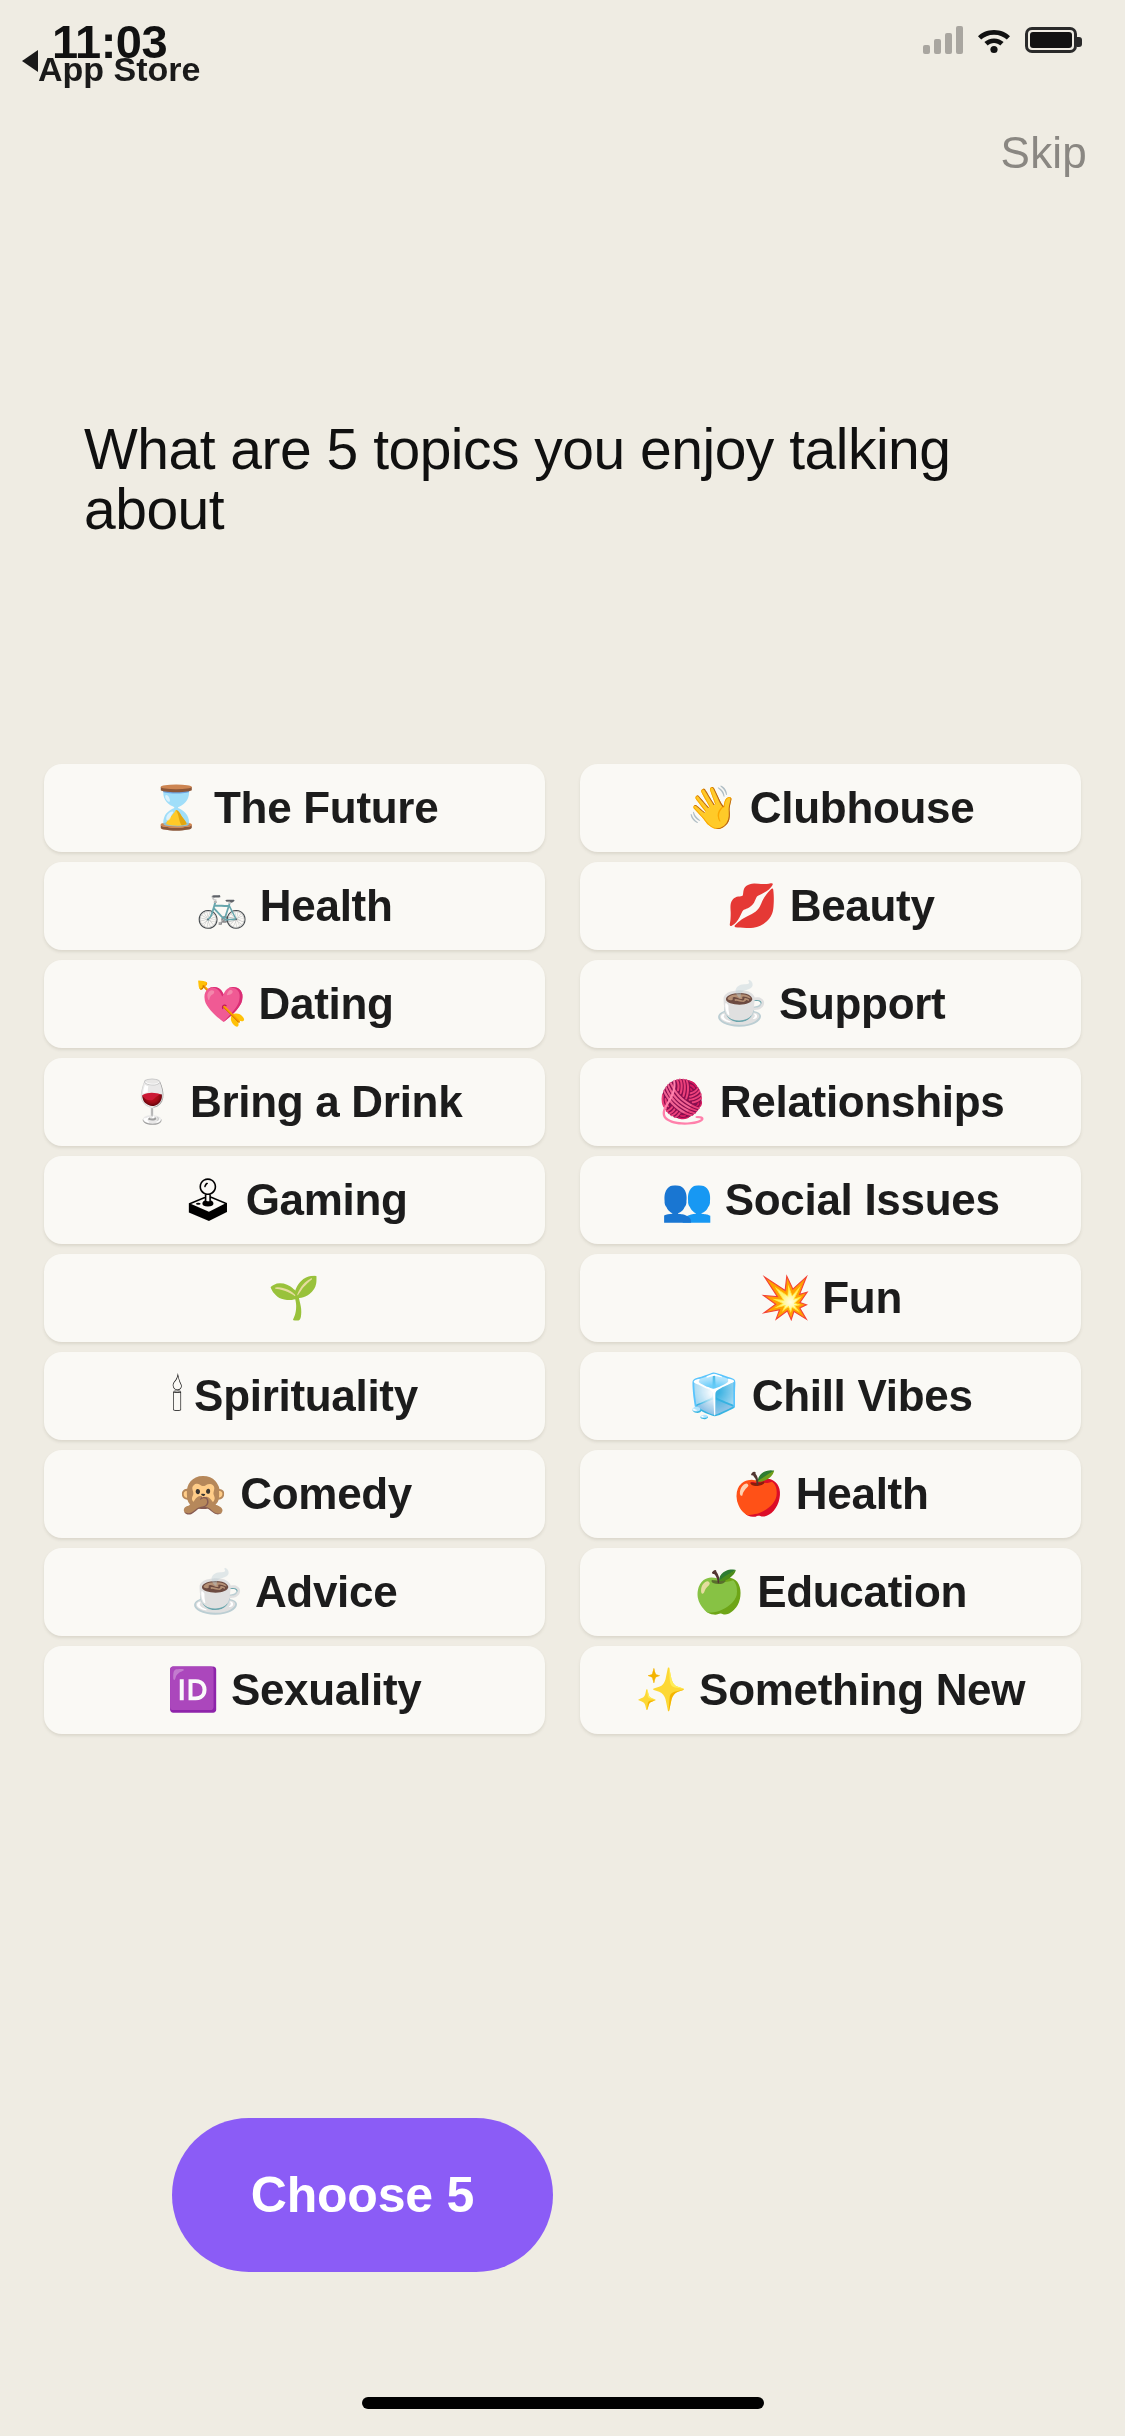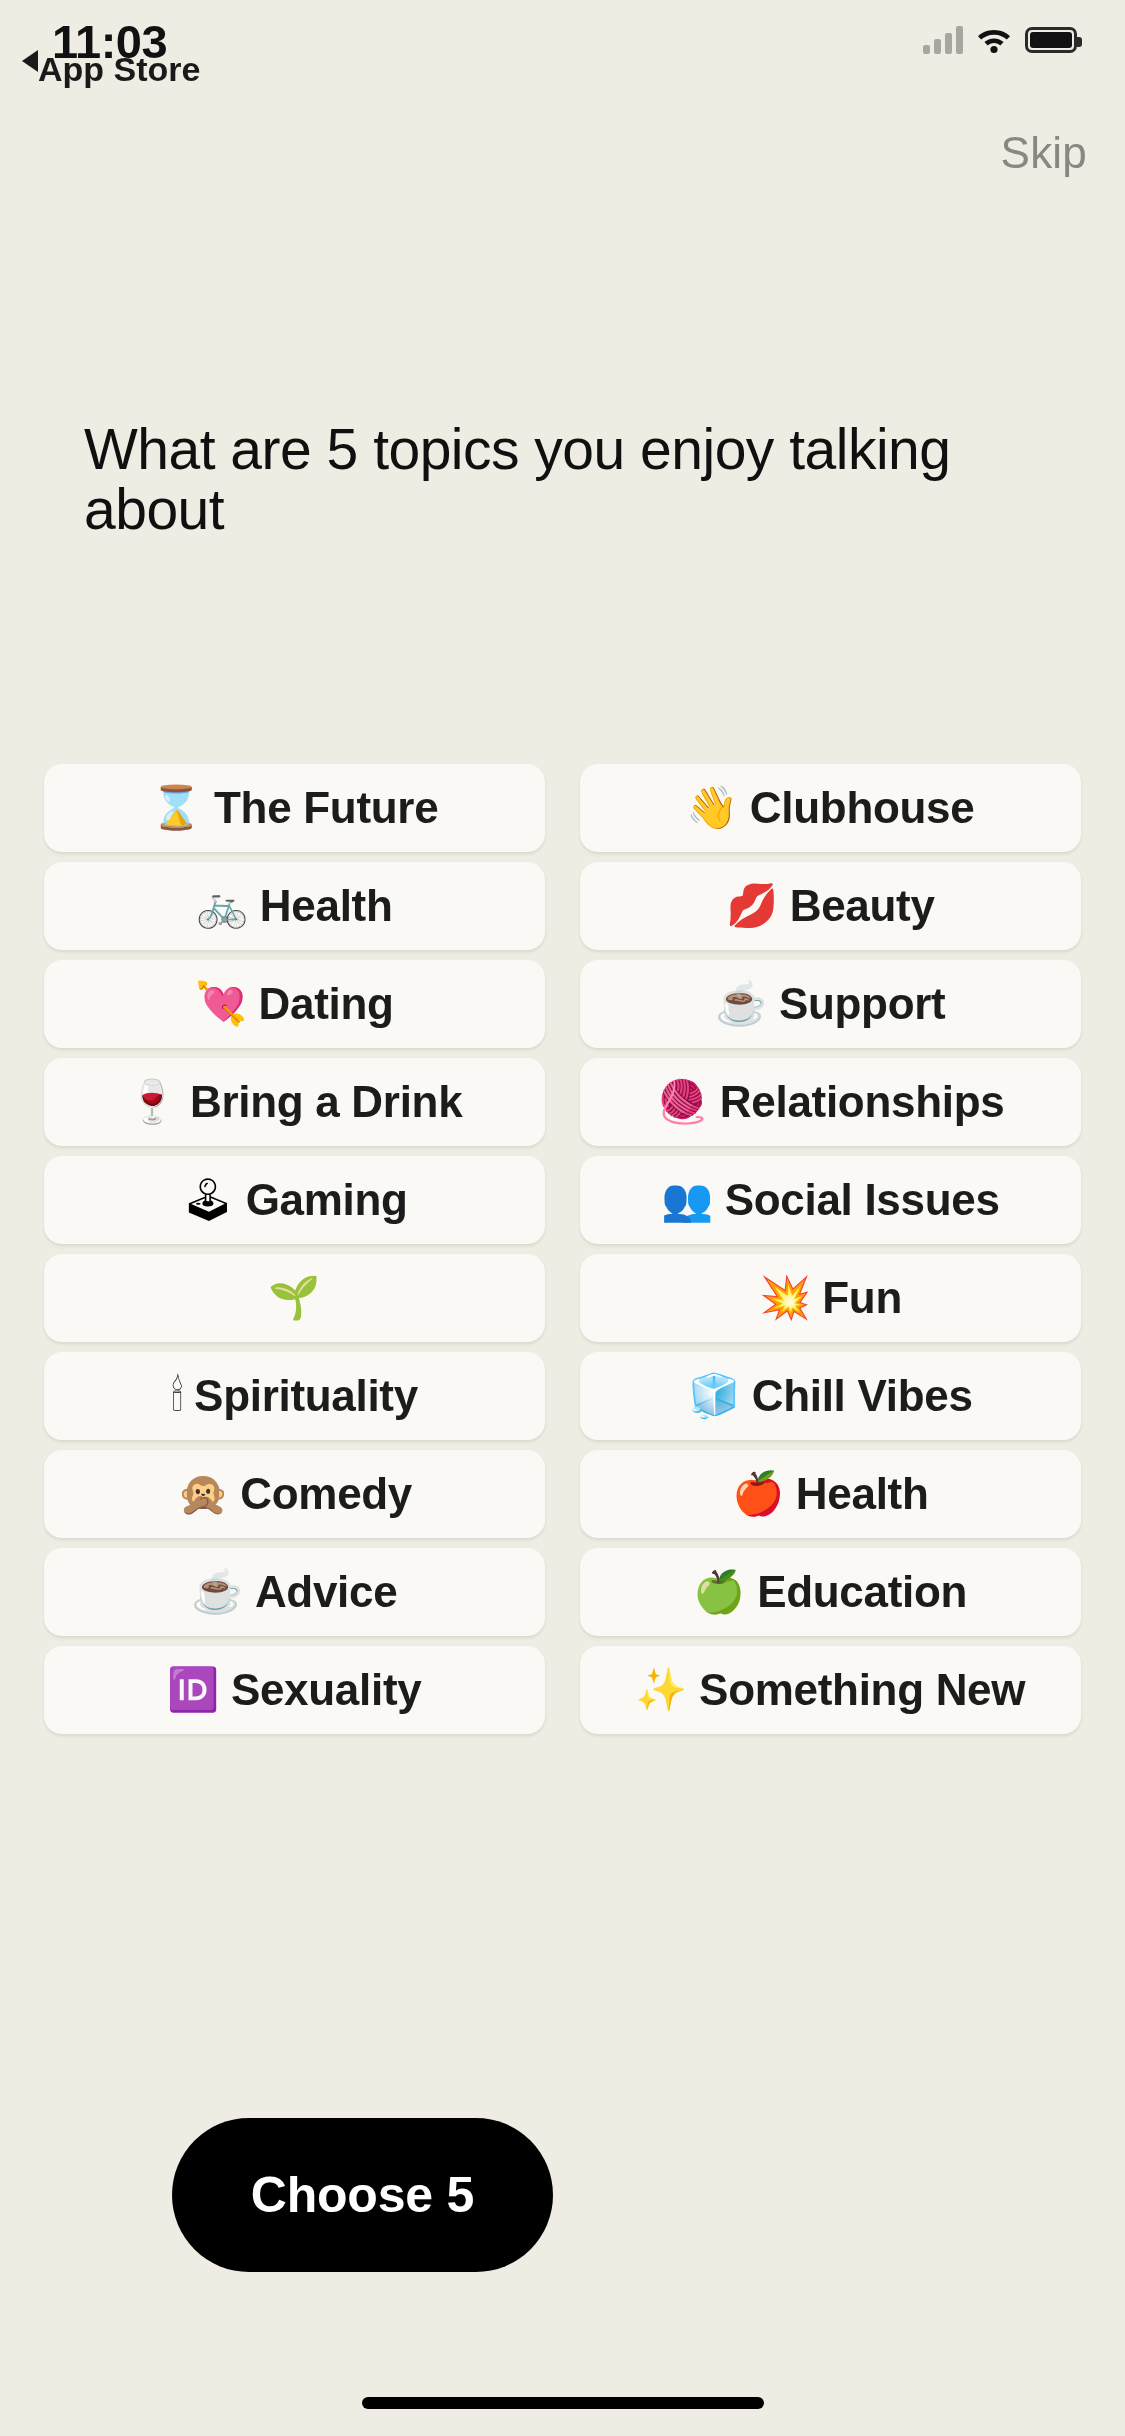--- a/index.html
+++ b/index.html
@@ -99,21 +99,21 @@
   #grid-fade{
     position:absolute; left:0; top:2108px; width:1125px; height:190px;
     background:linear-gradient(to bottom, rgba(239,236,227,0) 0%, rgba(239,236,227,0.72) 48%, #efece3 92%);
     pointer-events:none;
   }
 
   
   #choose-button{
     position:absolute; left:172px; top:2118px;
     width:381px; height:154px;
-    background:#000000;
+    background:#8b5cf6;
     border-radius:77px;
     display:flex; align-items:center; justify-content:center;
   }
   #choose-button-label{
     color:#ffffff; font-size:50px; font-weight:600; letter-spacing:-0.2px;
   }
 
   
   #home-indicator{
     position:absolute; left:50%; transform:translateX(-50%);

